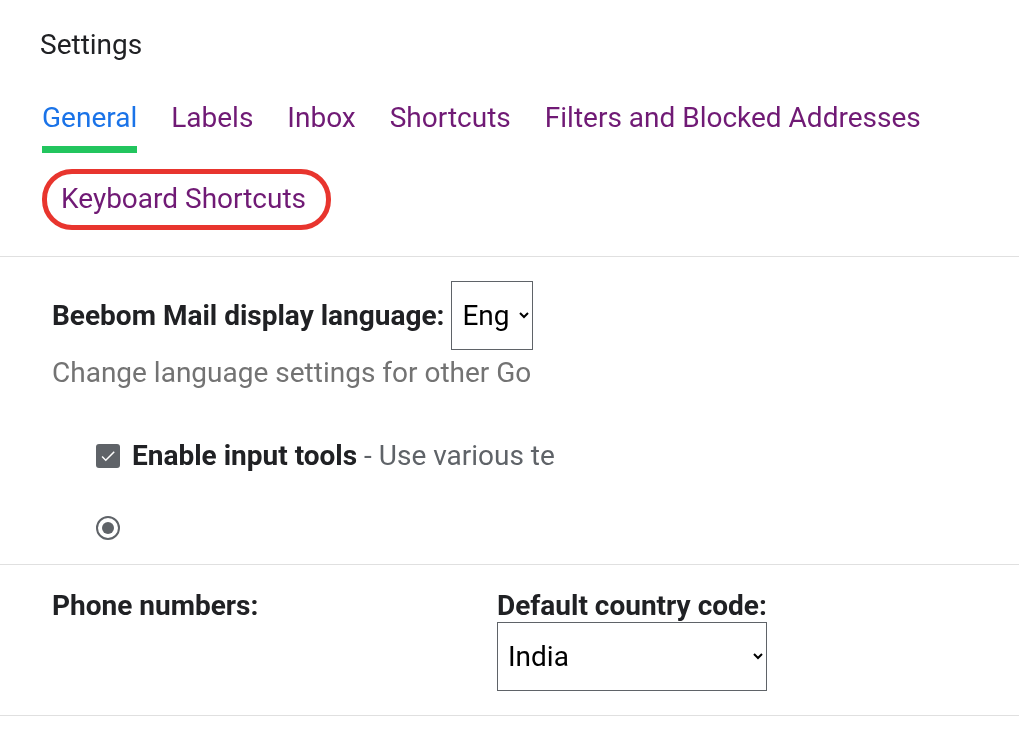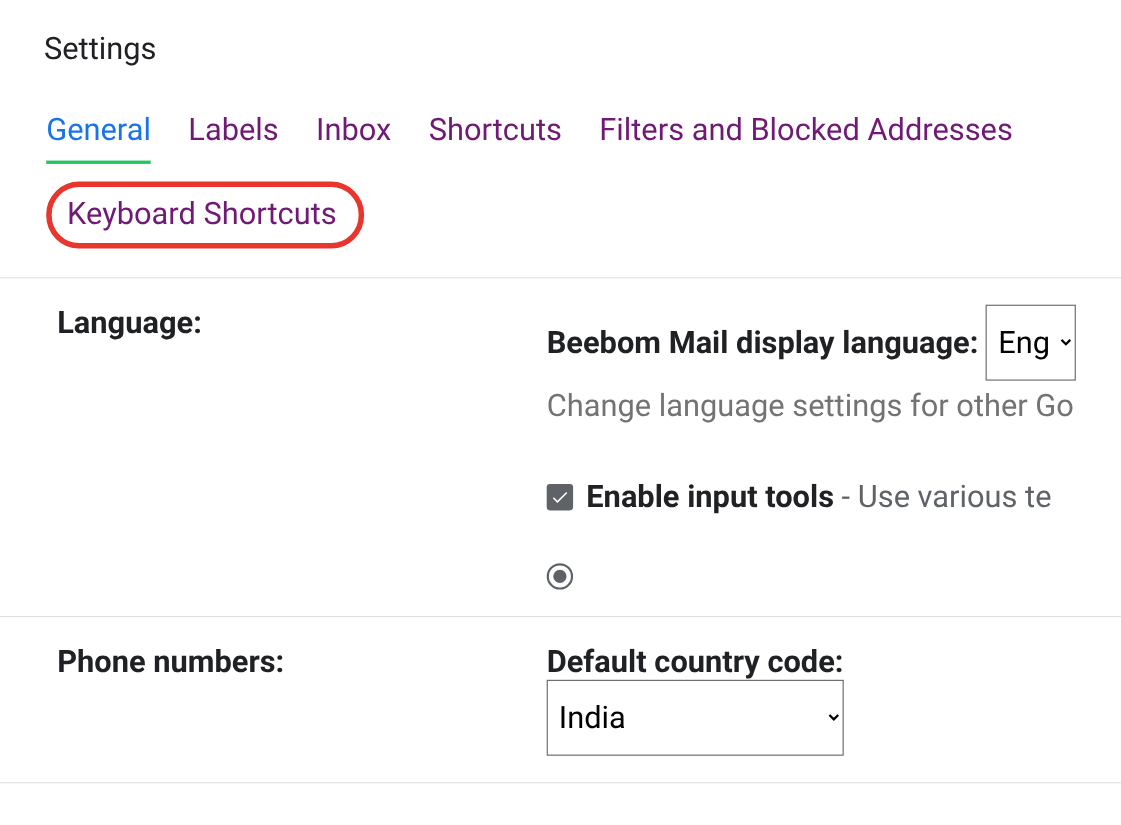--- a/index.html
+++ b/index.html
@@ -26,21 +26,21 @@
     }
     .tab {
       font-size: 28px;
       color: #701a75;
       cursor: pointer;
       padding-bottom: 12px;
       white-space: nowrap;
     }
     .tab.active {
       color: #1a73e8;
-      border-bottom: 3px solid #22c55e;
+      border-bottom: 7px solid #22c55e;
     }
     .tabs-row2 {
       display: flex;
       padding: 10px 0 20px 42px;
     }
     .highlight-box {
       display: inline-block;
       border: 5px solid #e8352e;
       border-radius: 30px;
       padding: 8px 20px 10px 14px;
@@ -87,20 +87,21 @@
       font-size: 28px;
       font-family: inherit;
       min-width: 60px;
       background: #fff;
     }
     .checkbox-row, .radio-row {
       display: flex;
       align-items: center;
       gap: 12px;
       margin-top: 6px;
+      margin-left: 44px;
     }
     .checkbox-row.spacer-top {
       margin-top: 50px;
     }
     .radio-group {
       margin-top: 44px;
     }
     .checkbox-icon {
       width: 24px; height: 24px;
       background: #5f6368;
@@ -145,21 +146,20 @@
   <div class="highlight-box">
     <div class="tab">Keyboard Shortcuts</div>
   </div>
 </div>
 
 <div class="separator-top"></div>
 
 <div class="settings-body">
 
   <div class="setting-row">
-    <div class="setting-label">Language:</div>
     <div class="setting-content">
       <div class="content-line">
         <span class="bold">Beebom Mail display language: </span><select class="select-box"><option>Eng</option></select>
       </div>
       <div class="content-line">
         <span class="link">Change language settings for other Go</span>
       </div>
 
       <div class="checkbox-row spacer-top">
         <span class="checkbox-icon">

